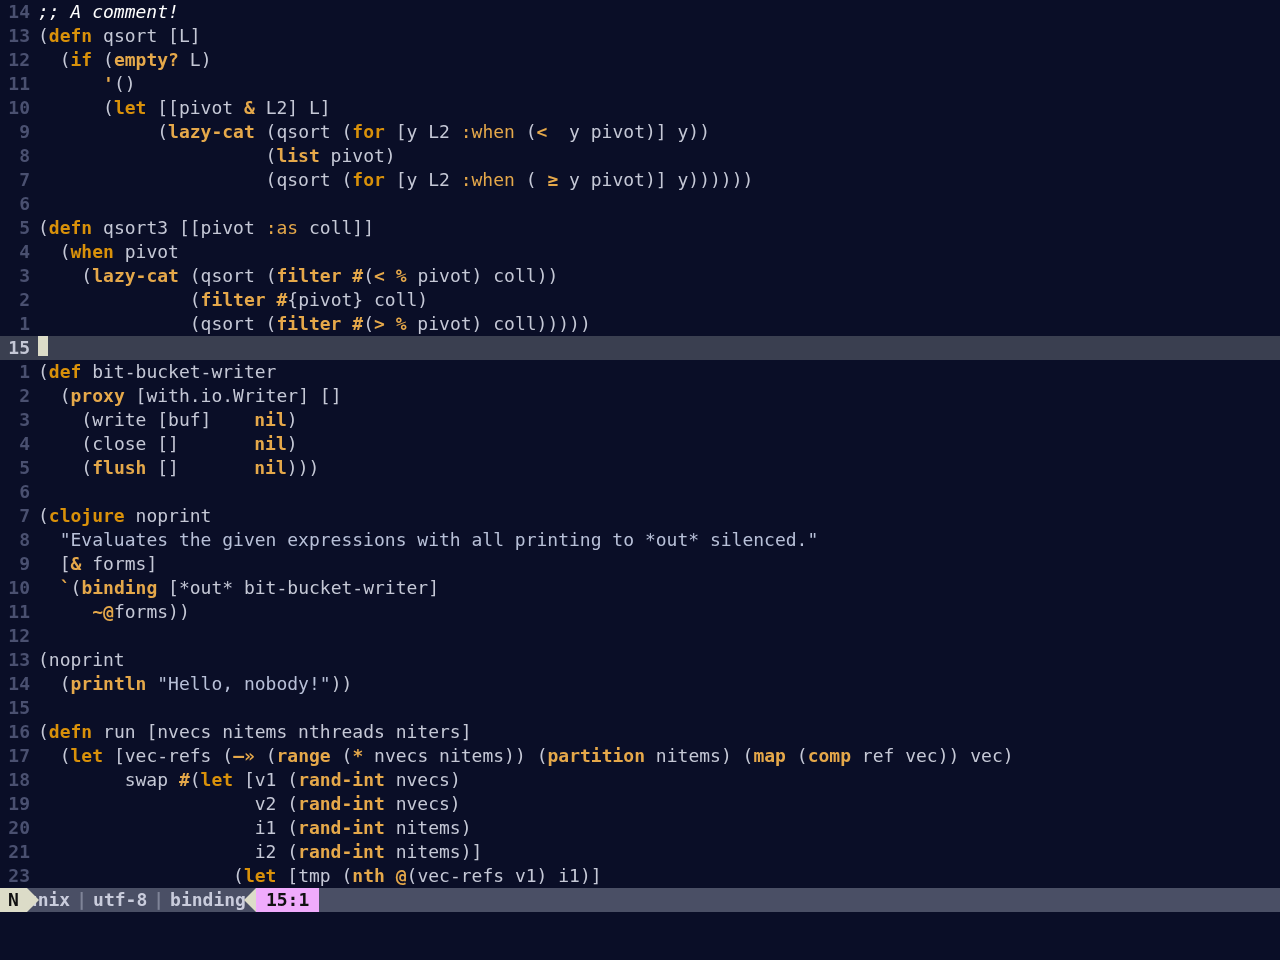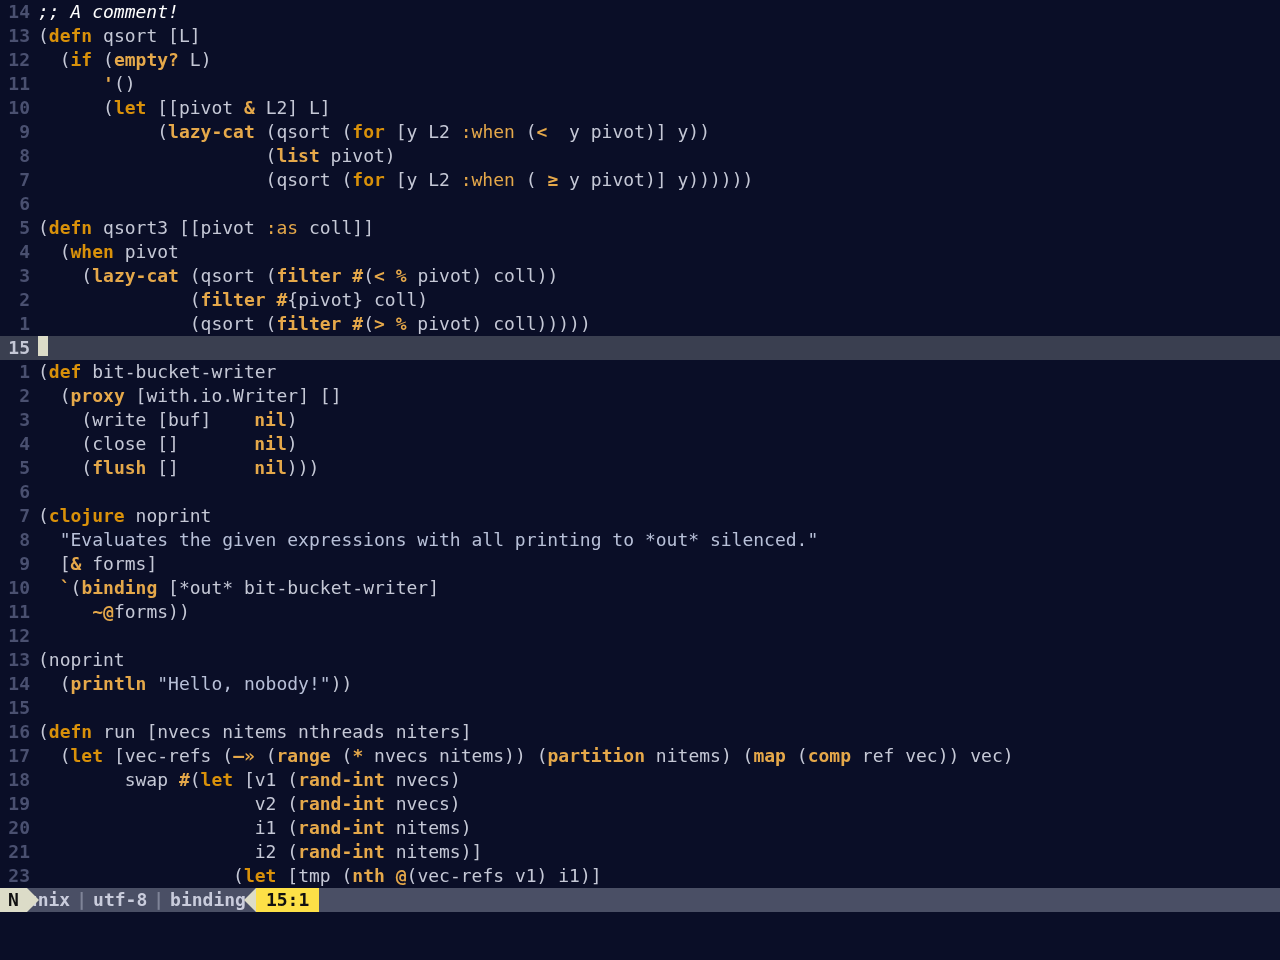--- a/index.html
+++ b/index.html
@@ -77,21 +77,21 @@
     position:absolute;
     right:-12px; top:0;
     border-left:12px solid #dcdcc8;
     border-top:12px solid transparent;
     border-bottom:12px solid transparent;
   }
   .status-file { padding-left: 22px; flex:1; }
   .status-right { padding-right: 0; display:flex; align-items:flex-end; }
   .sep { color:#7f8498; padding:0 6px; }
   .pos-chip {
-    background:#fde047; color:#111; padding:0 10px; margin-left:10px; font-weight:bold; position:relative;
+    background:#f0abfc; color:#111; padding:0 10px; margin-left:10px; font-weight:bold; position:relative;
   }
   .pos-chip::before{
     content:'';
     position:absolute;
     left:-12px; top:0;
     border-right:12px solid #dcdcc8;
     border-top:12px solid transparent;
     border-bottom:12px solid transparent;
   }
 </style>

